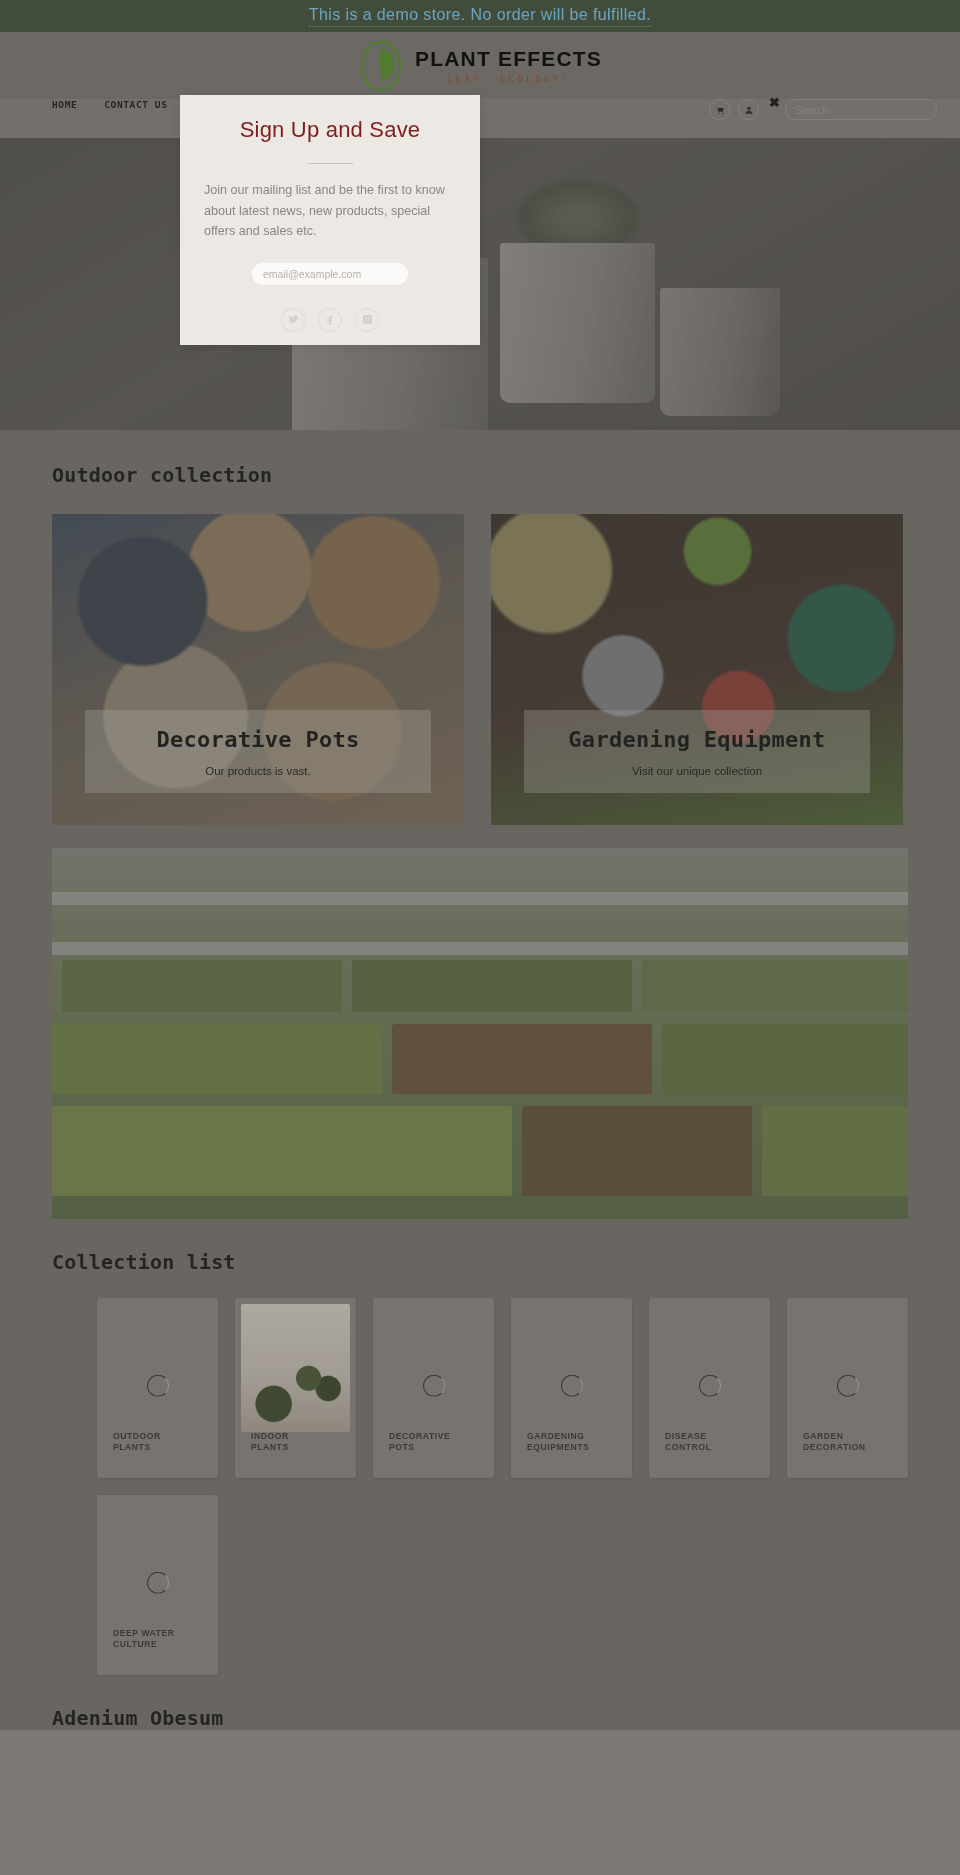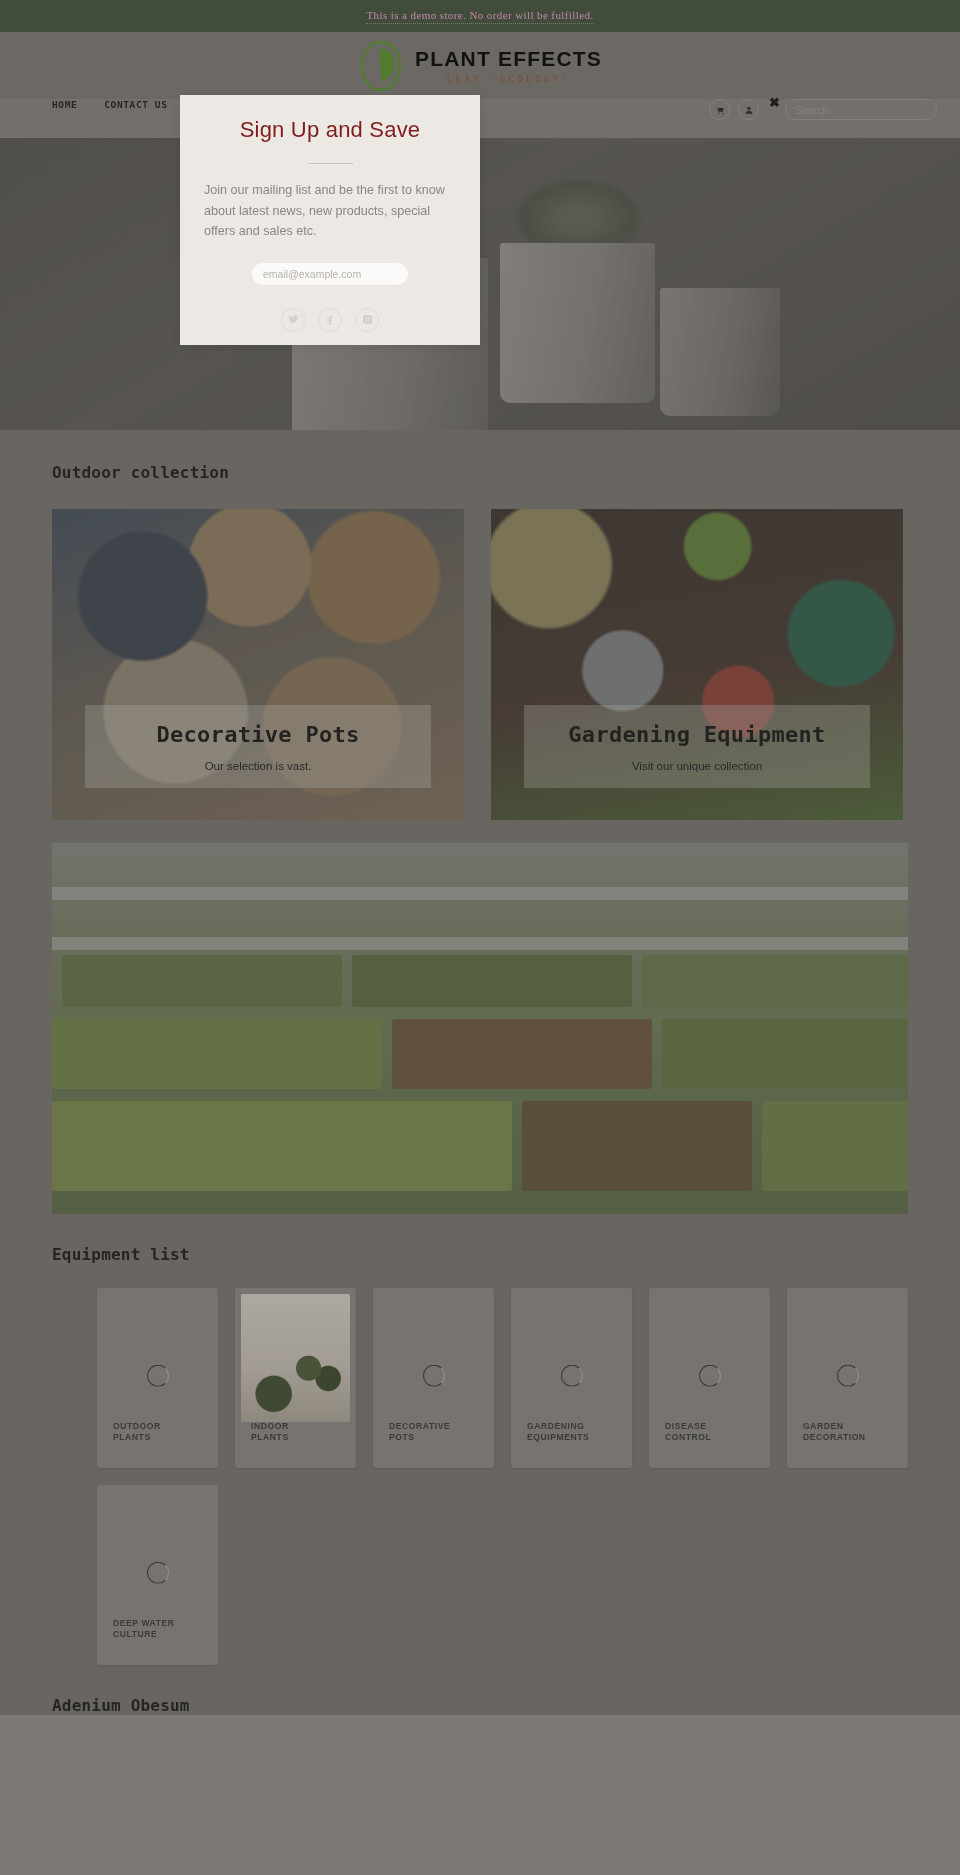--- a/index.html
+++ b/index.html
@@ -13,24 +13,24 @@
   
   .page { position: relative; width: 960px; }
 
   
   .announce {
     height: 32px;
     background: #46543c;
     display: flex; align-items: center; justify-content: center;
   }
   .announce-text {
-    font-family: Liberation Serif, serif;
-    font-size: 11px;
+    font-family: Liberation Sans, sans-serif;
+    font-size: 16px;
     letter-spacing: .4px;
-    color: #f9a8d4;
+    color: #7dd3fc;
     border-bottom: 1px dotted #8d9a84;
     padding-bottom: 2px;
   }
 
   
   .logo-band {
     height: 67px;
     background: #817d79;
     display: flex; align-items: center; justify-content: center;
   }
@@ -112,21 +112,21 @@
   }
   .hero-scrim {
     position: absolute; inset: 0;
     background: rgba(64,62,60,.42);
   }
 
   
   .section { padding: 0 52px; }
   .section-title {
     font-family: "DejaVu Sans Mono", monospace;
-    font-size: 16px; font-weight: bold; color: #1b1b1b;
+    font-size: 20px; font-weight: bold; color: #1b1b1b;
     letter-spacing: .2px;
   }
   .sec-outdoor { padding-top: 33px; }
 
   .promo-row { display: flex; gap: 27px; margin-top: 27px; }
   .promo-card {
     position: relative; width: 412px; height: 311px; overflow: hidden;
   }
   .promo-pots {
     background:
@@ -337,21 +337,21 @@
     <div class="hero-scrim"></div>
   </div>
 
   <div class="section sec-outdoor">
     <h2 class="section-title">Outdoor collection</h2>
     <div class="promo-row">
       <div class="promo-card promo-pots">
         <div class="promo-scrim"></div>
         <div class="promo-box">
           <span class="promo-title">Decorative Pots</span>
-          <span class="promo-sub">Our selection is vast.</span>
+          <span class="promo-sub">Our products is vast.</span>
         </div>
       </div>
       <div class="promo-card promo-tools">
         <div class="promo-scrim"></div>
         <div class="promo-box">
           <span class="promo-title">Gardening Equipment</span>
           <span class="promo-sub">Visit our unique collection</span>
         </div>
       </div>
     </div>
@@ -366,21 +366,21 @@
       <div class="tray" style="left:340px;top:176px;width:260px;height:70px;background:#8a6a3b"></div>
       <div class="tray" style="left:610px;top:176px;width:300px;height:70px;background:#7d9c48"></div>
       <div class="tray" style="left:0;top:258px;width:460px;height:90px;background:#a3c159"></div>
       <div class="tray" style="left:470px;top:258px;width:230px;height:90px;background:#7b6334"></div>
       <div class="tray" style="left:710px;top:258px;width:250px;height:90px;background:#90ae52"></div>
       <div class="banner-scrim"></div>
     </div>
   </div>
 
   <div class="section sec-collection">
-    <h2 class="section-title">Equipment list</h2>
+    <h2 class="section-title">Collection list</h2>
     <div class="coll-grid">
       <div class="coll-card">
         <span class="coll-spinner"></span>
         <span class="coll-label">OUTDOOR
 PLANTS</span>
       </div>
       <div class="coll-card">
         <span class="coll-thumb"></span>
         <span class="coll-label">INDOOR
 PLANTS</span>

